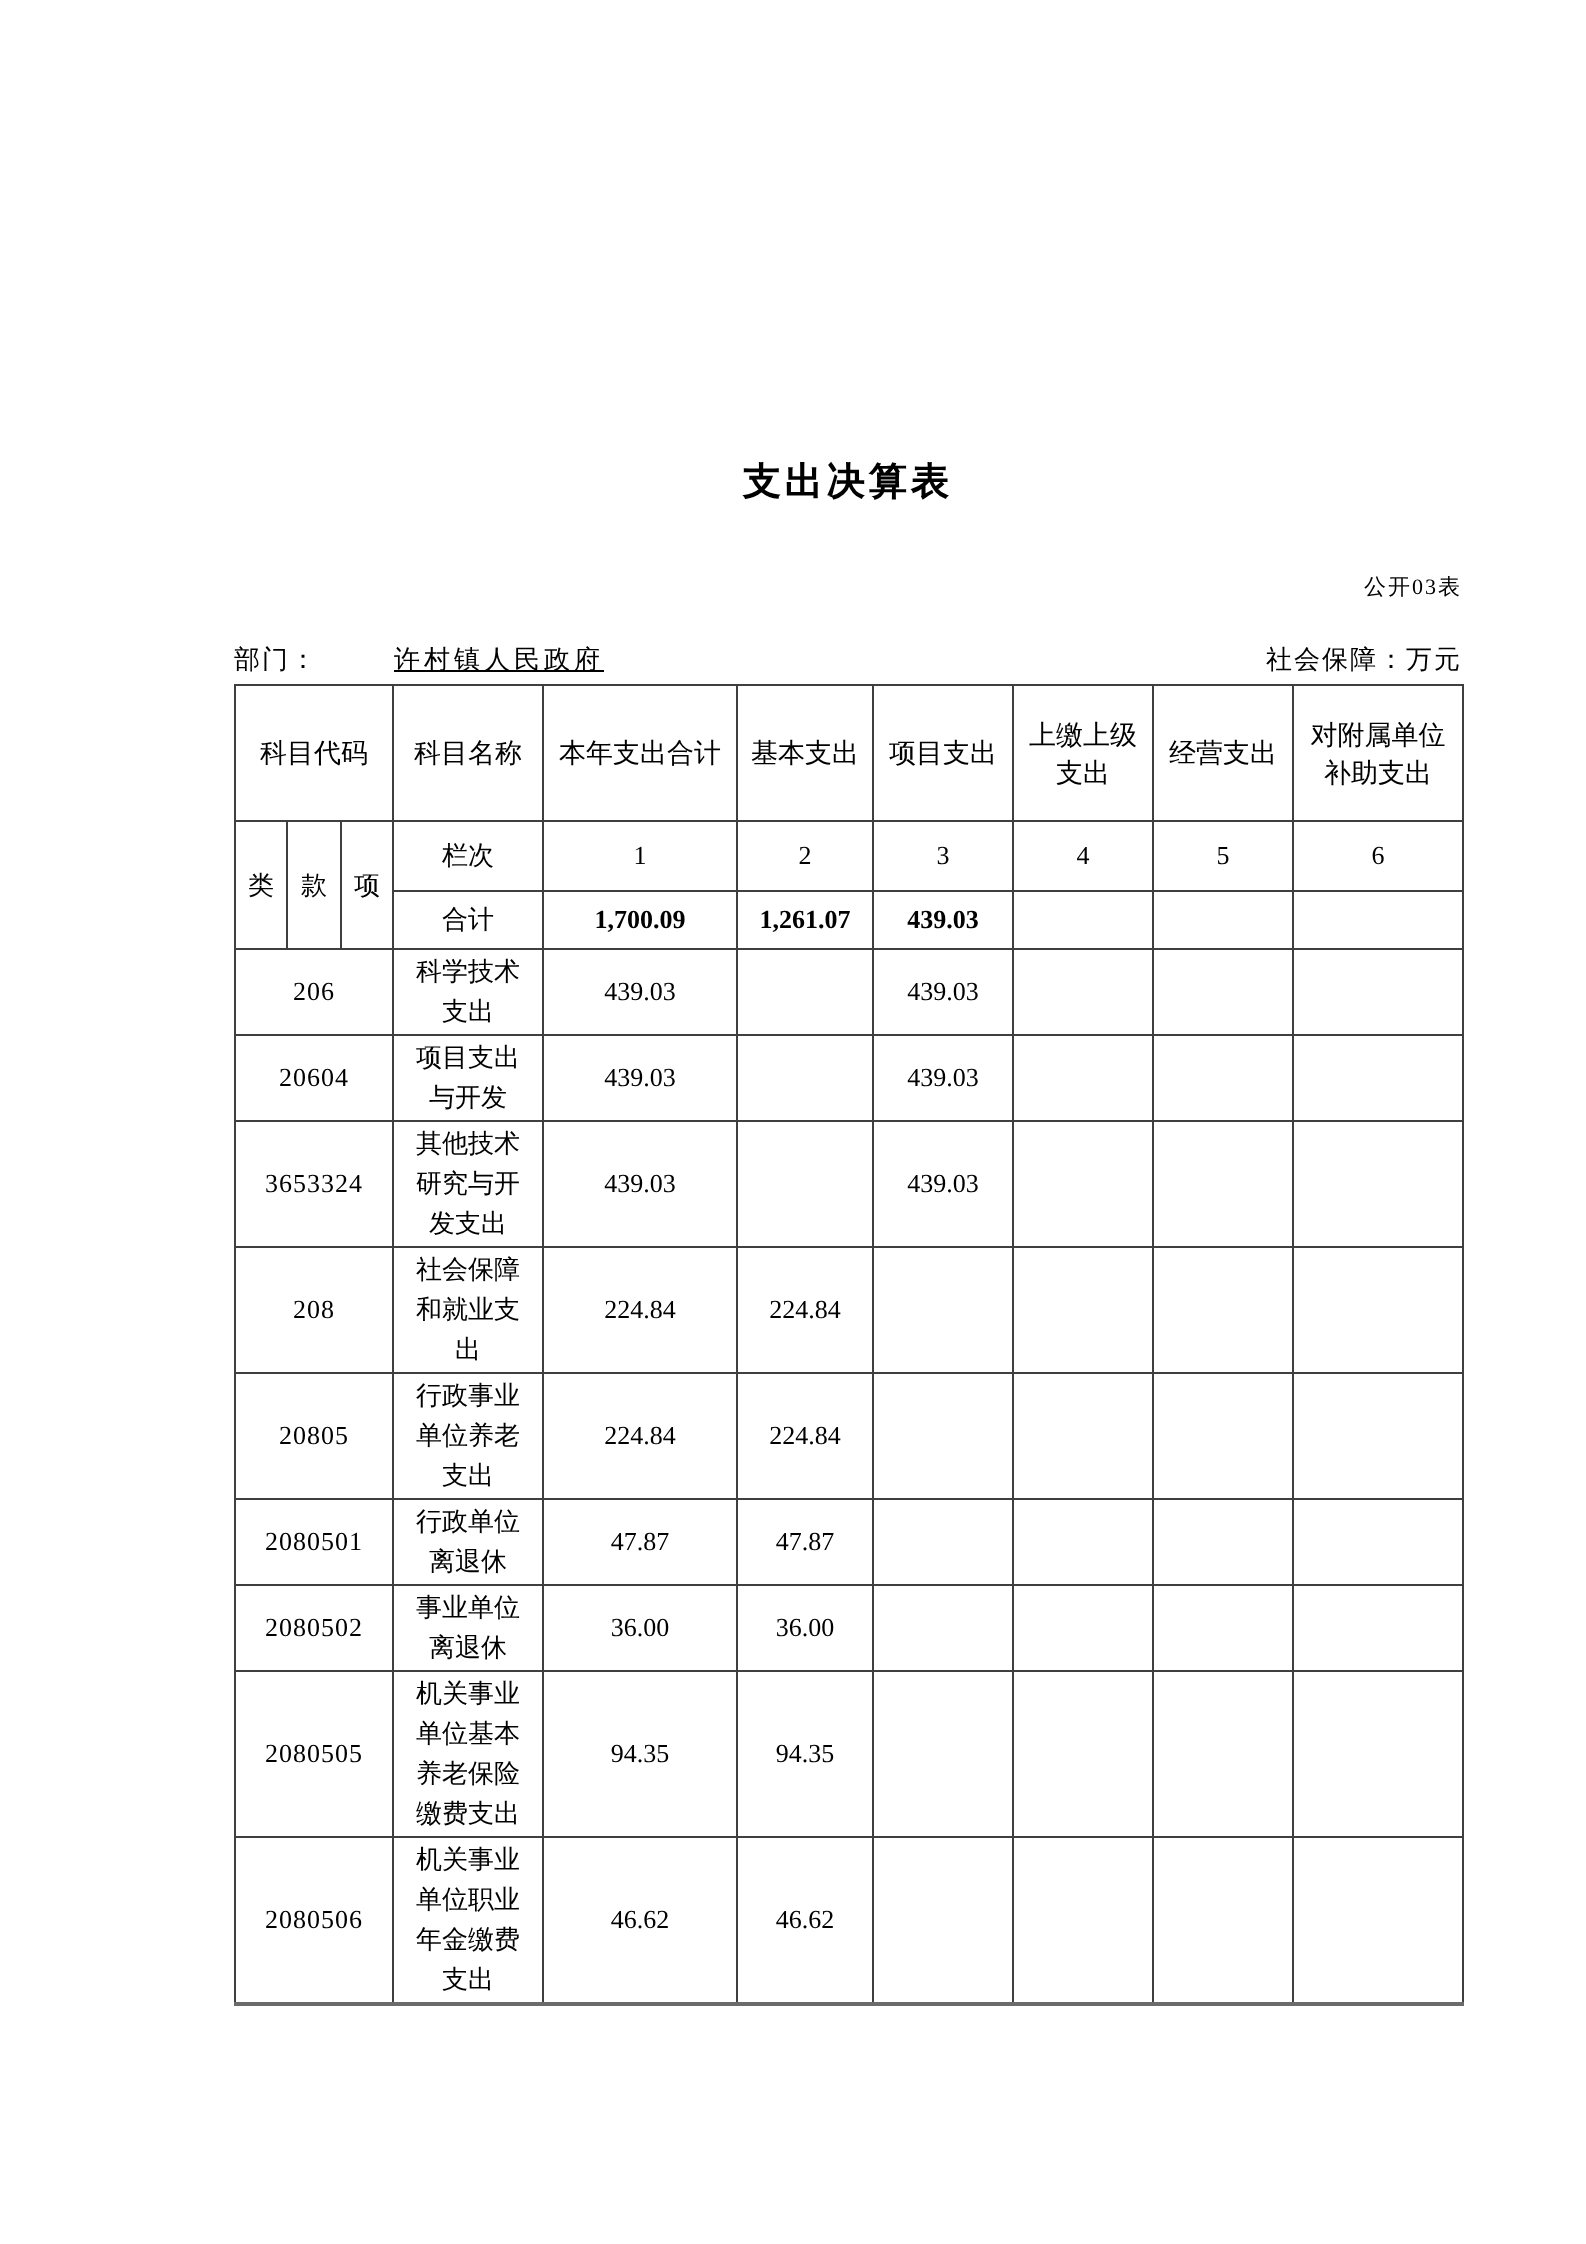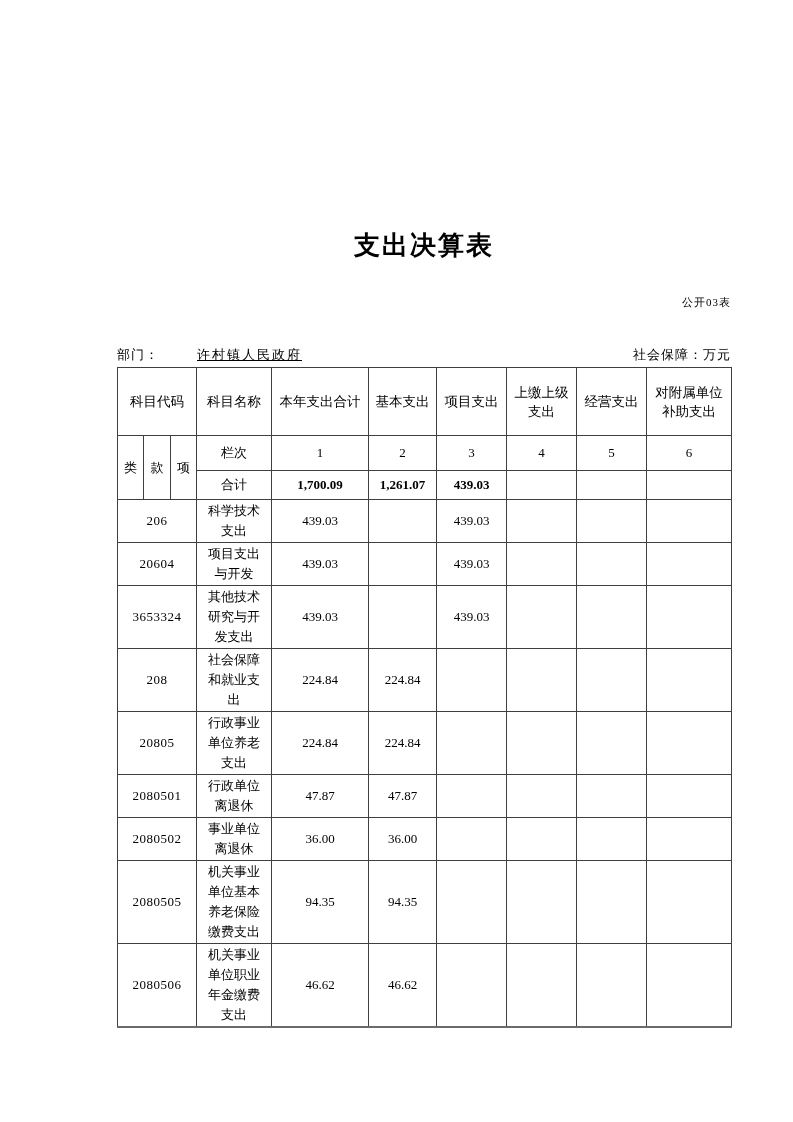--- a/index.html
+++ b/index.html
@@ -11,32 +11,32 @@
     overflow: hidden;
   }
   .page { position: relative; width: 793px; height: 1122px; background: #ffffff; }
   .content { position: absolute; left: 117px; top: 0; width: 614px; }
 
   .doc-title {
     margin-top: 228px;
     text-align: center;
     font-family: "Liberation Sans", "DejaVu Sans", sans-serif;
     font-weight: bold;
-    font-size: 26px;
+    font-size: 19px;
     letter-spacing: 2px;
     color: #000000;
   }
   .form-code {
     margin-top: 32px;
     text-align: right;
     font-size: 11px;
     letter-spacing: 1px;
   }
   .meta-line {
-    margin-top: 36px;
+    margin-top: 20px;
     display: flex;
     justify-content: space-between;
     align-items: flex-start;
     font-size: 13px;
     padding-bottom: 3px;
   }
   .dept-group { display: flex; align-items: baseline; }
   .dept-label { letter-spacing: 1px; }
   .dept-value { margin-left: 38px; letter-spacing: 2px; text-decoration: underline; }
   .unit-label { letter-spacing: 1px; }

